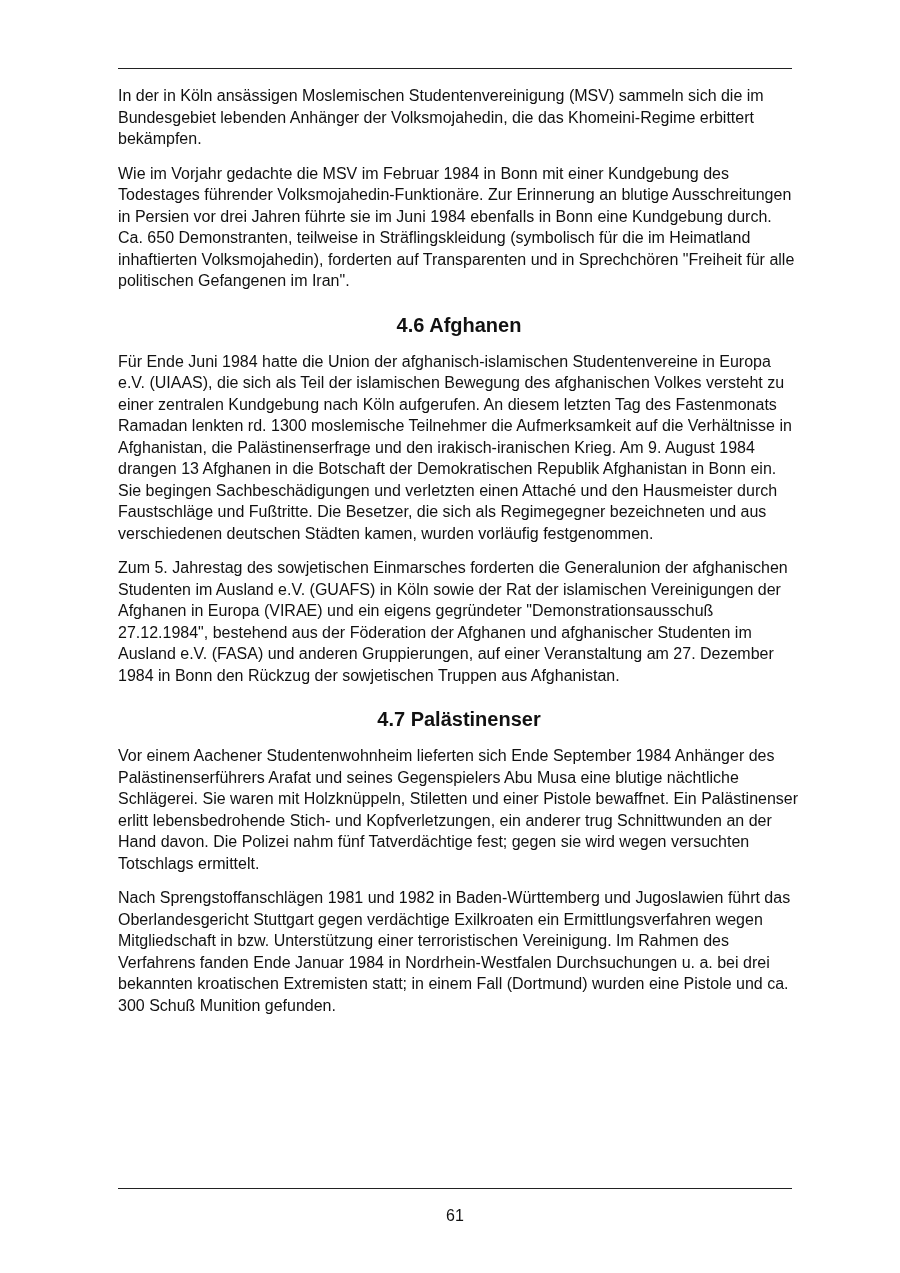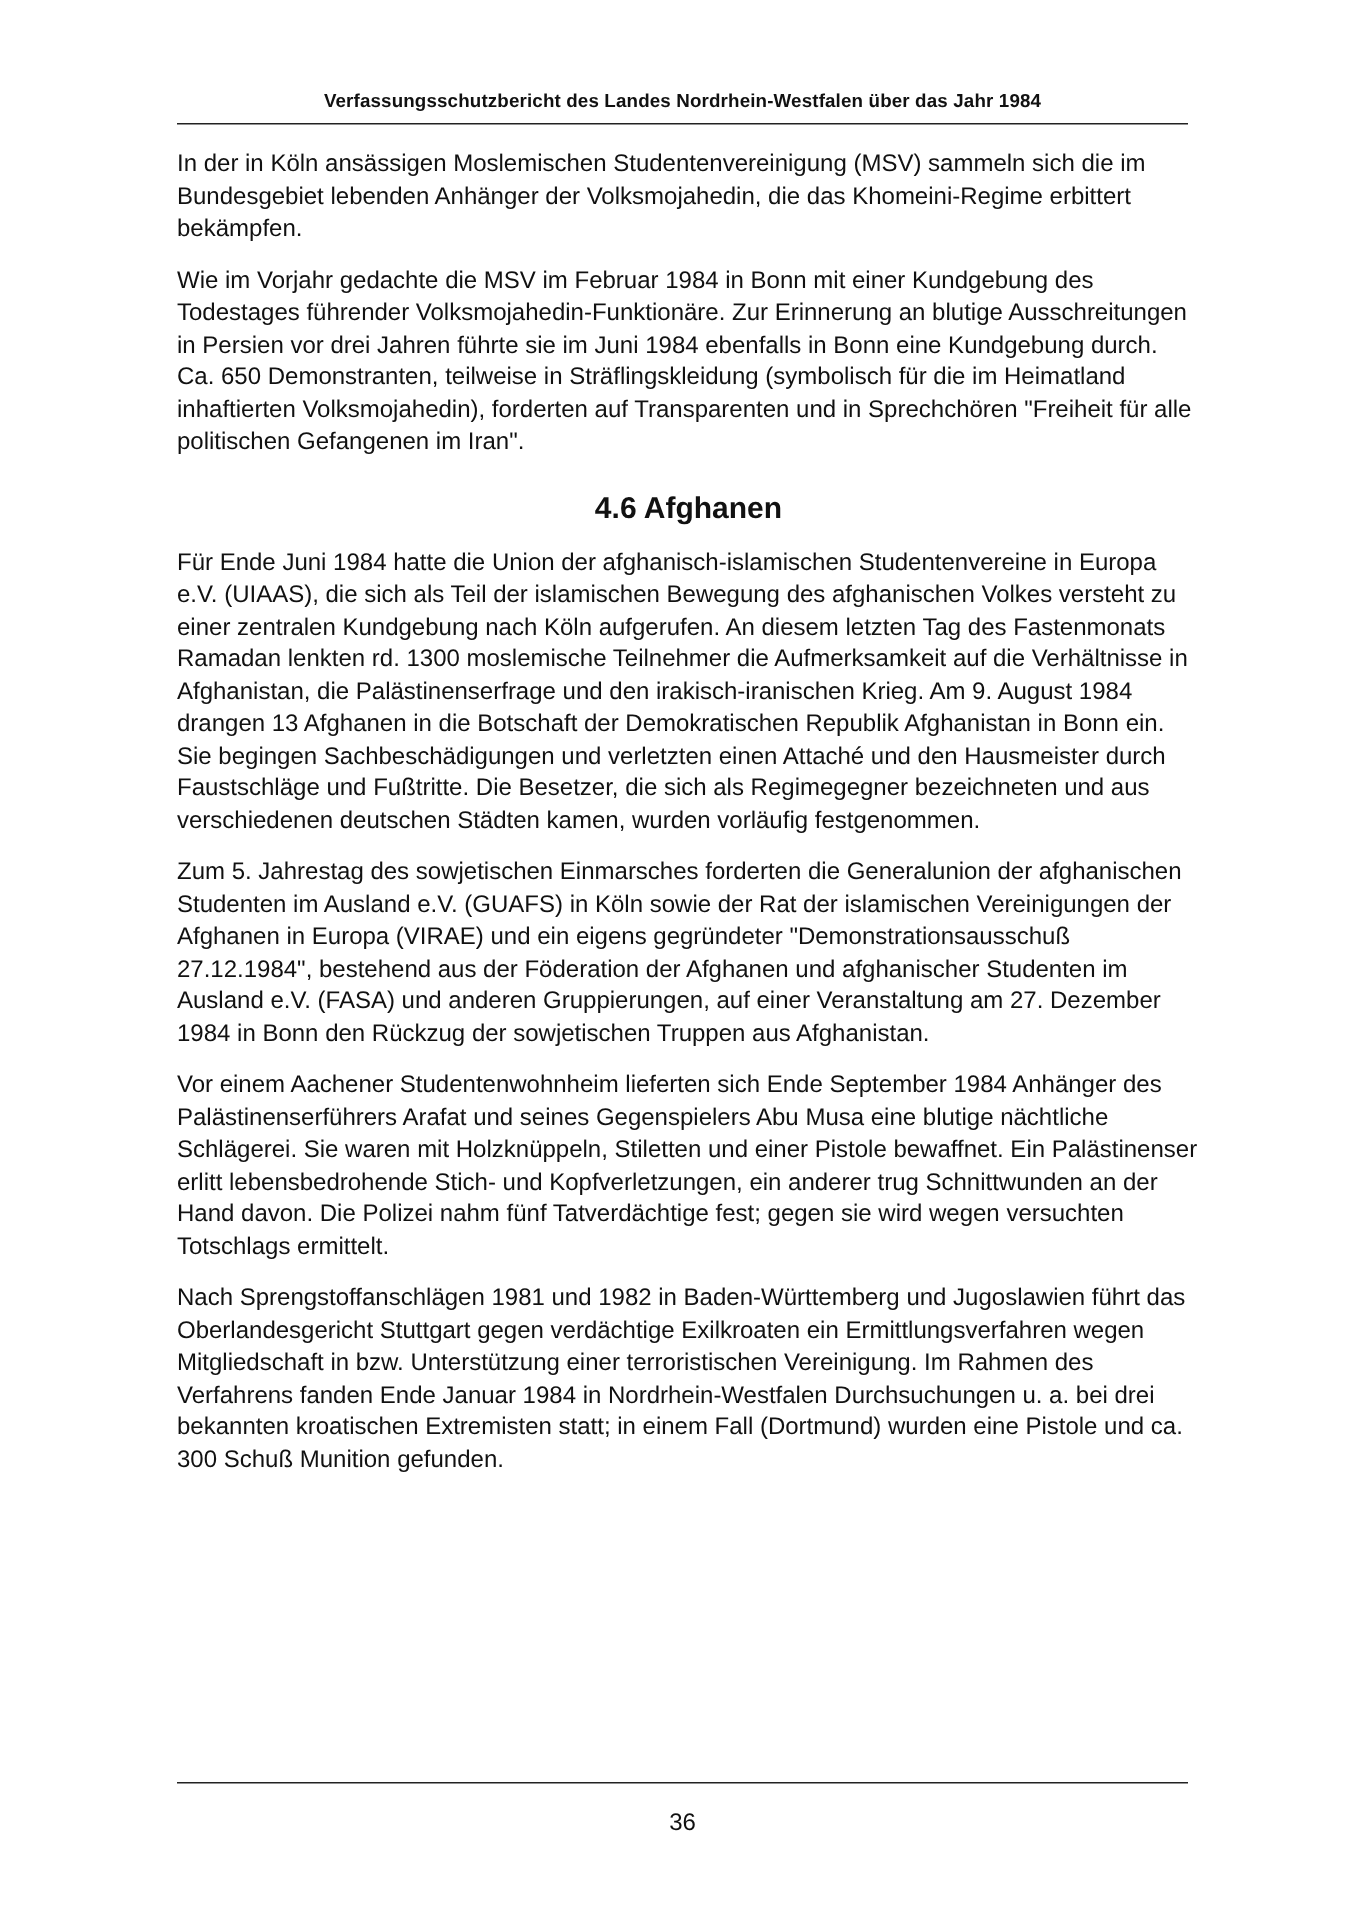--- a/index.html
+++ b/index.html
@@ -70,42 +70,42 @@
     font-size: 16px;
     color: #111111;
   }
 </style>
 </head>
 <body>
 
 <div class="page">
 
   <div class="page-header">
-    <div class="header-title">Verfassungsschutzbericht des Landes Nordrhein-Westfalen über das Jahr 1984</div>
     <hr class="header-rule">
   </div>
 
   <div class="content">
 
     <p>In der in Köln ansässigen Moslemischen Studentenvereinigung (MSV) sammeln sich die im Bundesgebiet lebenden Anhänger der Volksmojahedin, die das Khomeini-Regime erbittert bekämpfen.</p>
 
     <p>Wie im Vorjahr gedachte die MSV im Februar 1984 in Bonn mit einer Kundgebung des Todestages führender Volksmojahedin-Funktionäre. Zur Erinnerung an blutige Ausschreitungen in Persien vor drei Jahren führte sie im Juni 1984 ebenfalls in Bonn eine Kundgebung durch. Ca. 650 Demonstranten, teilweise in Sträflingskleidung (symbolisch für die im Heimatland inhaftierten Volksmojahedin), forderten auf Transparenten und in Sprechchören "Freiheit für alle politischen Gefangenen im Iran".</p>
 
     <h2>4.6 Afghanen</h2>
 
     <p>Für Ende Juni 1984 hatte die Union der afghanisch-islamischen Studentenvereine in Europa e.V. (UIAAS), die sich als Teil der islamischen Bewegung des afghanischen Volkes versteht zu einer zentralen Kundgebung nach Köln aufgerufen. An diesem letzten Tag des Fastenmonats Ramadan lenkten rd. 1300 moslemische Teilnehmer die Aufmerksamkeit auf die Verhältnisse in Afghanistan, die Palästinenserfrage und den irakisch-iranischen Krieg. Am 9. August 1984 drangen 13 Afghanen in die Botschaft der Demokratischen Republik Afghanistan in Bonn ein. Sie begingen Sachbeschädigungen und verletzten einen Attaché und den Hausmeister durch Faustschläge und Fußtritte. Die Besetzer, die sich als Regimegegner bezeichneten und aus verschiedenen deutschen Städten kamen, wurden vorläufig festgenommen.</p>
 
     <p>Zum 5. Jahrestag des sowjetischen Einmarsches forderten die Generalunion der afghanischen Studenten im Ausland e.V. (GUAFS) in Köln sowie der Rat der islamischen Vereinigungen der Afghanen in Europa (VIRAE) und ein eigens gegründeter "Demonstrationsausschuß 27.12.1984", bestehend aus der Föderation der Afghanen und afghanischer Studenten im Ausland e.V. (FASA) und anderen Gruppierungen, auf einer Veranstaltung am 27. Dezember 1984 in Bonn den Rückzug der sowjetischen Truppen aus Afghanistan.</p>
 
+    <h2>4.7 Palästinenser</h2>
 
     <p>Vor einem Aachener Studentenwohnheim lieferten sich Ende September 1984 Anhänger des Palästinenserführers Arafat und seines Gegenspielers Abu Musa eine blutige nächtliche Schlägerei. Sie waren mit Holzknüppeln, Stiletten und einer Pistole bewaffnet. Ein Palästinenser erlitt lebensbedrohende Stich- und Kopfverletzungen, ein anderer trug Schnittwunden an der Hand davon. Die Polizei nahm fünf Tatverdächtige fest; gegen sie wird wegen versuchten Totschlags ermittelt.</p>
 
 
     <p>Nach Sprengstoffanschlägen 1981 und 1982 in Baden-Württemberg und Jugoslawien führt das Oberlandesgericht Stuttgart gegen verdächtige Exilkroaten ein Ermittlungsverfahren wegen Mitgliedschaft in bzw. Unterstützung einer terroristischen Vereinigung. Im Rahmen des Verfahrens fanden Ende Januar 1984 in Nordrhein-Westfalen Durchsuchungen u. a. bei drei bekannten kroatischen Extremisten statt; in einem Fall (Dortmund) wurden eine Pistole und ca. 300 Schuß Munition gefunden.</p>
 
   </div>
 
   <div class="page-footer">
     <hr class="footer-rule">
-    <div class="page-number">36</div>
+    <div class="page-number">61</div>
   </div>
 
 </div>
 
 </body></html>

